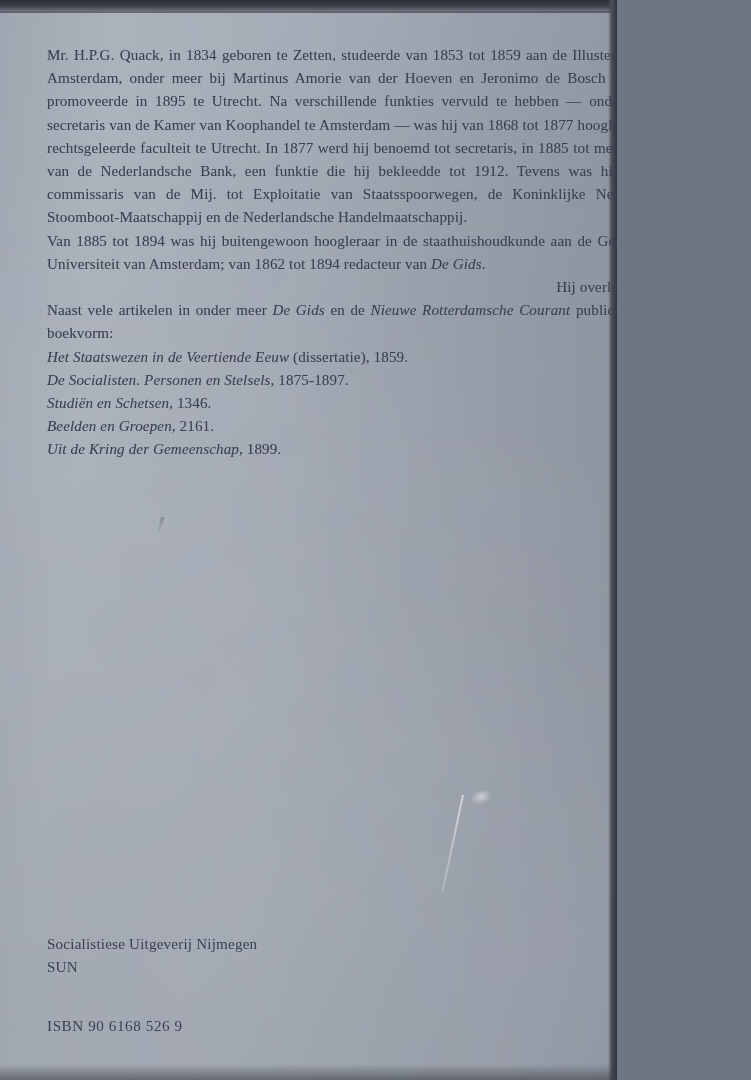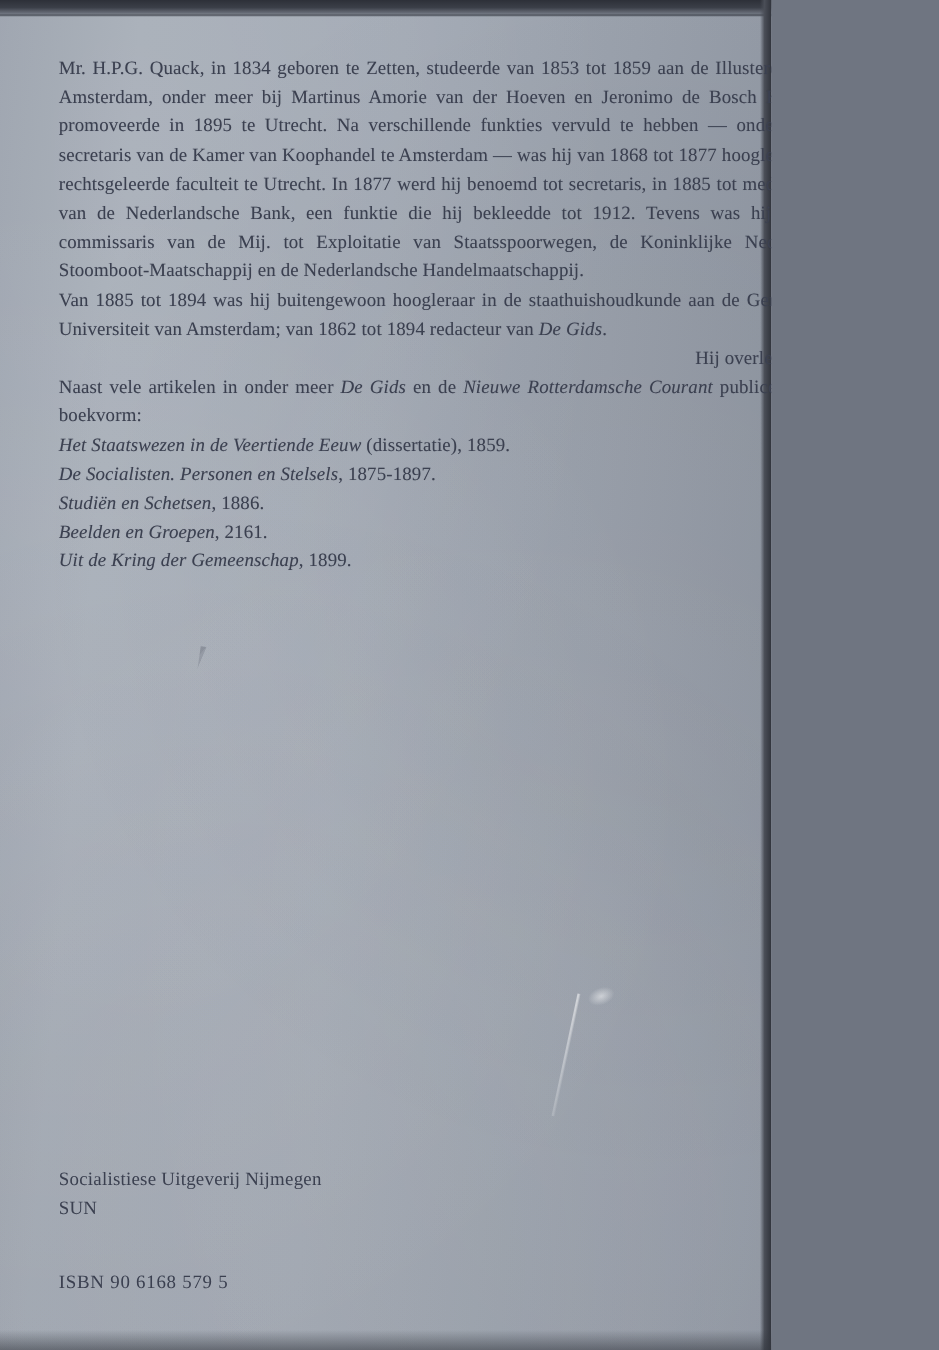--- a/index.html
+++ b/index.html
@@ -164,28 +164,28 @@
 
     <p class="para"><span>Van 1885 tot 1894 was hij buitengewoon hoogleraar in de staathuishoudkunde aan de Gemeentelijke Universiteit van Amsterdam; van 1862 tot 1894 redacteur van </span><span class="it">De Gids</span><span>.</span></p>
 
     <p class="para nojust">Hij overleed in 1917.</p>
 
     <p class="para"><span>Naast vele artikelen in onder meer </span><span class="it">De Gids</span><span> en de </span><span class="it">Nieuwe Rotterdamsche Courant</span><span> publiceerde hij in boekvorm:</span></p>
 
     <ul class="worklist">
       <li><span class="it">Het Staatswezen in de Veertiende Eeuw</span><span> (dissertatie), 1859.</span></li>
       <li><span class="it">De Socialisten. Personen en Stelsels</span><span>, 1875-1897.</span></li>
-      <li><span class="it">Studiën en Schetsen</span><span>, 1886.</span></li>
+      <li><span class="it">Studiën en Schetsen</span><span>, 1346.</span></li>
       <li><span class="it">Beelden en Groepen</span><span>, 2161.</span></li>
       <li><span class="it">Uit de Kring der Gemeenschap</span><span>, 1899.</span></li>
     </ul>
   </div>
 
   <div class="imprint">
     <div>Socialistiese Uitgeverij Nijmegen</div>
     <div>SUN</div>
   </div>
 
   <div class="isbn">
-    <div>ISBN 90 6168 579 5</div>
+    <div>ISBN 90 6168 526 9</div>
   </div>
 
 </div>
 
 </body></html>

